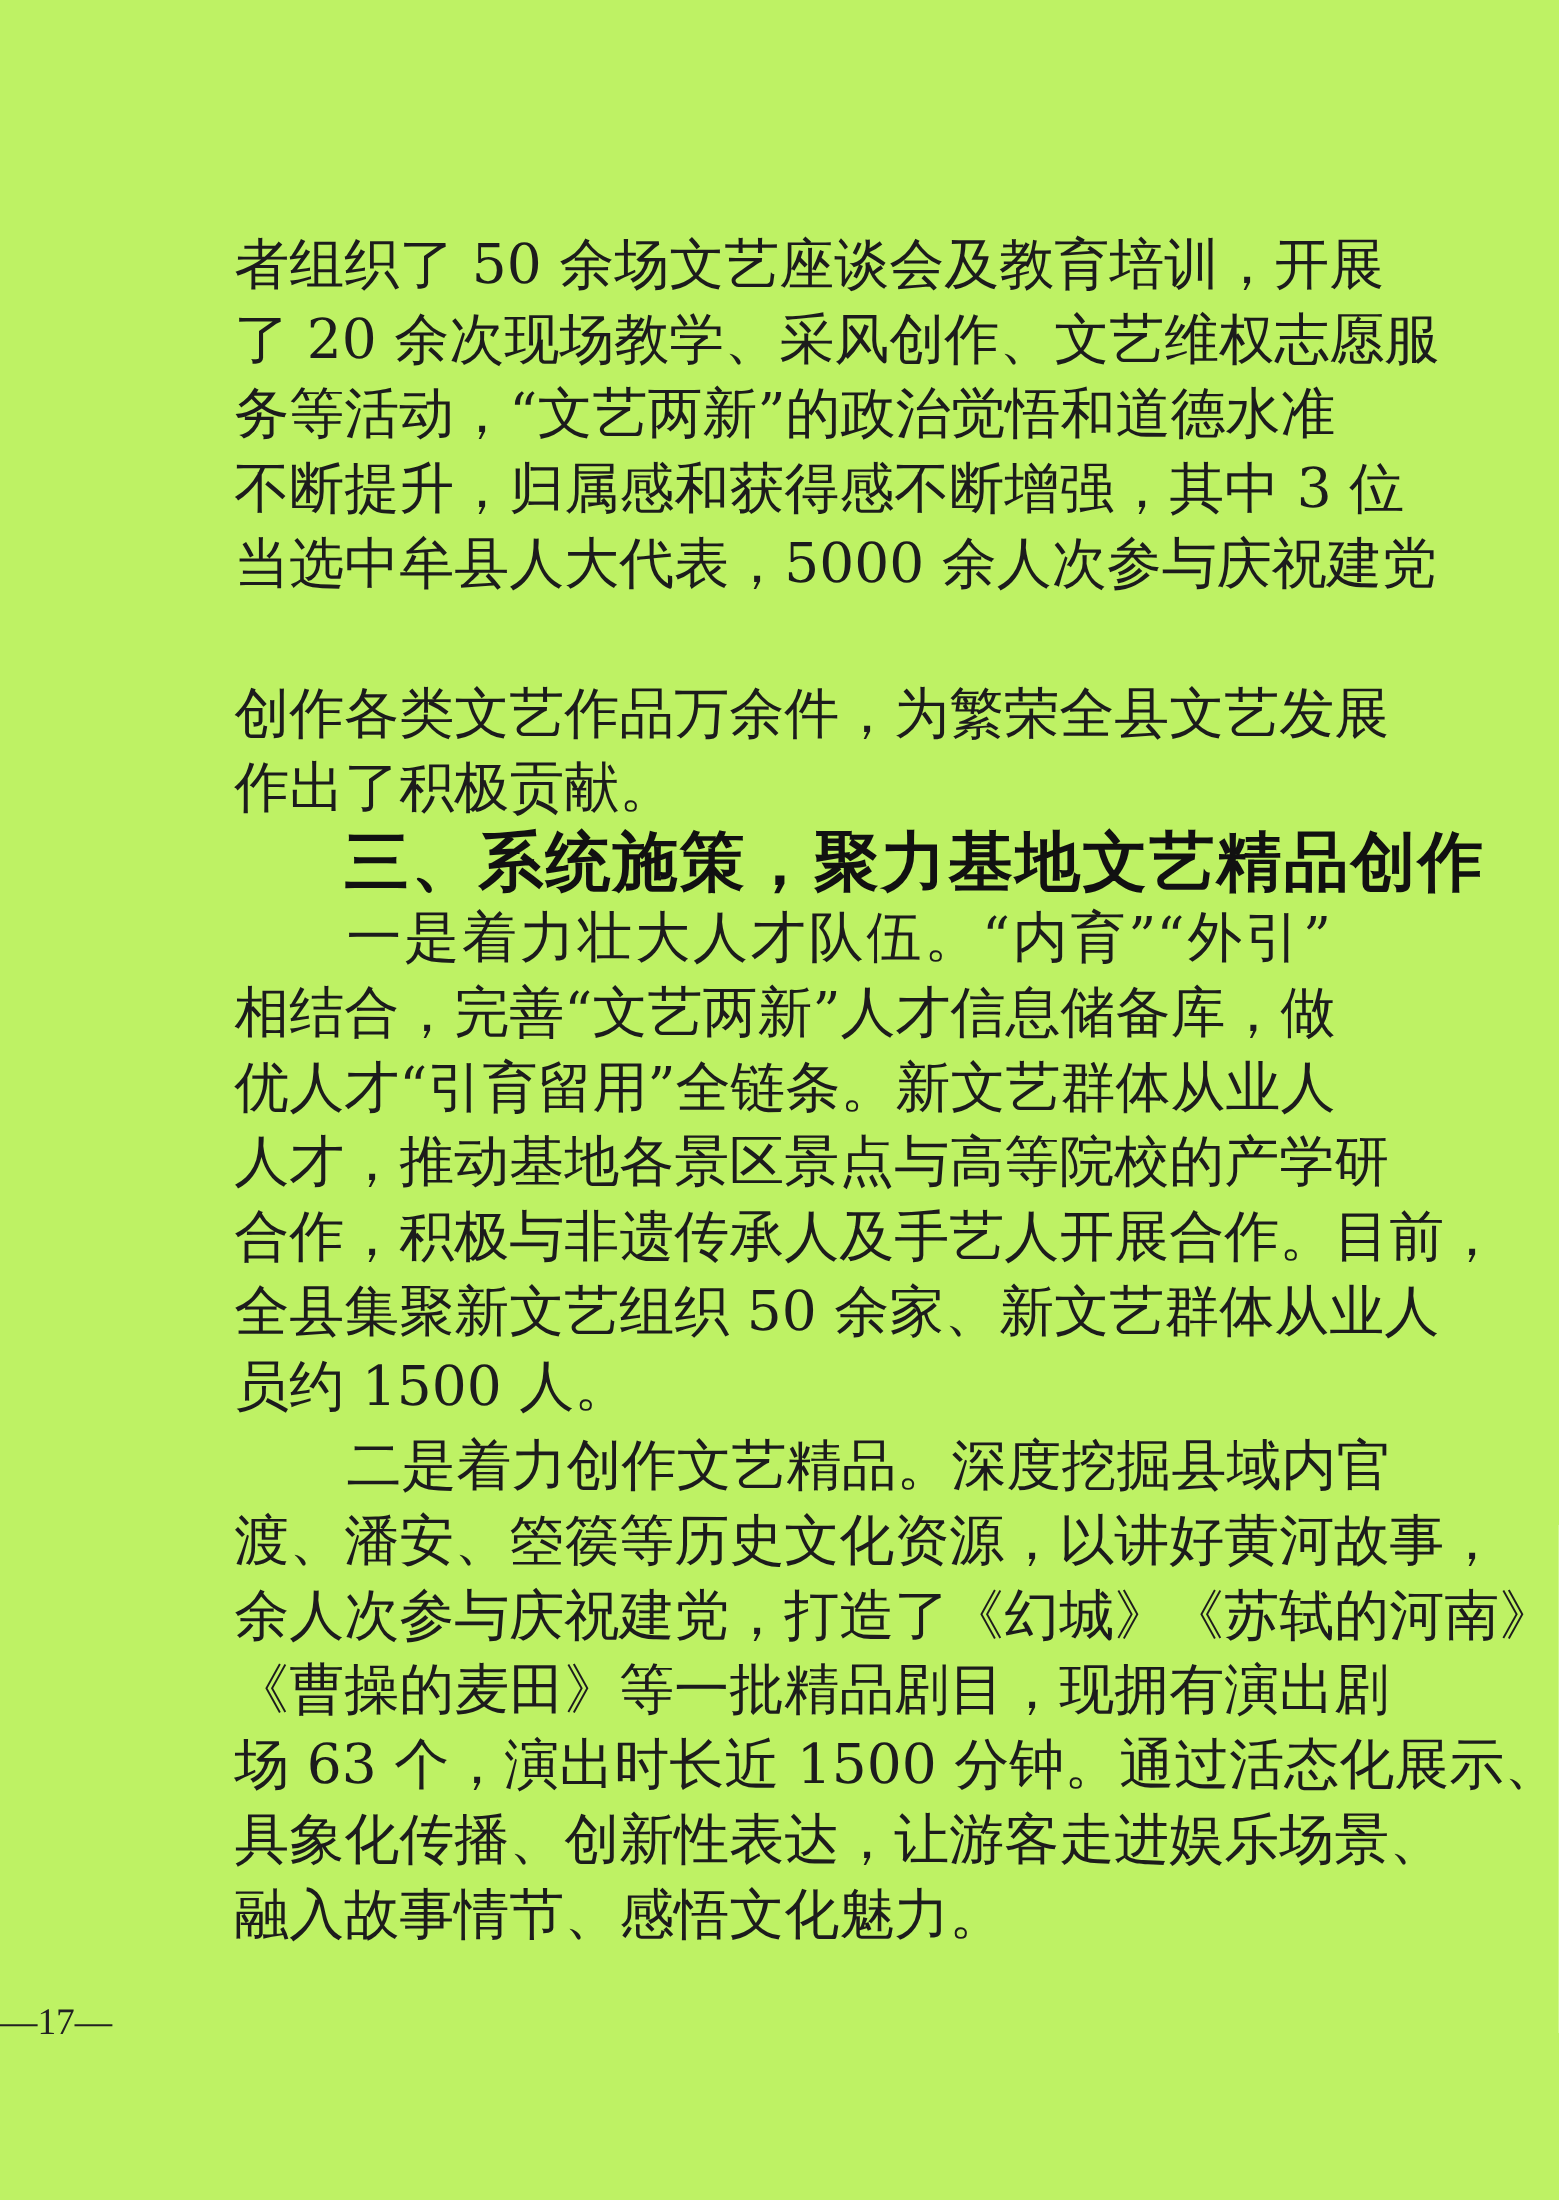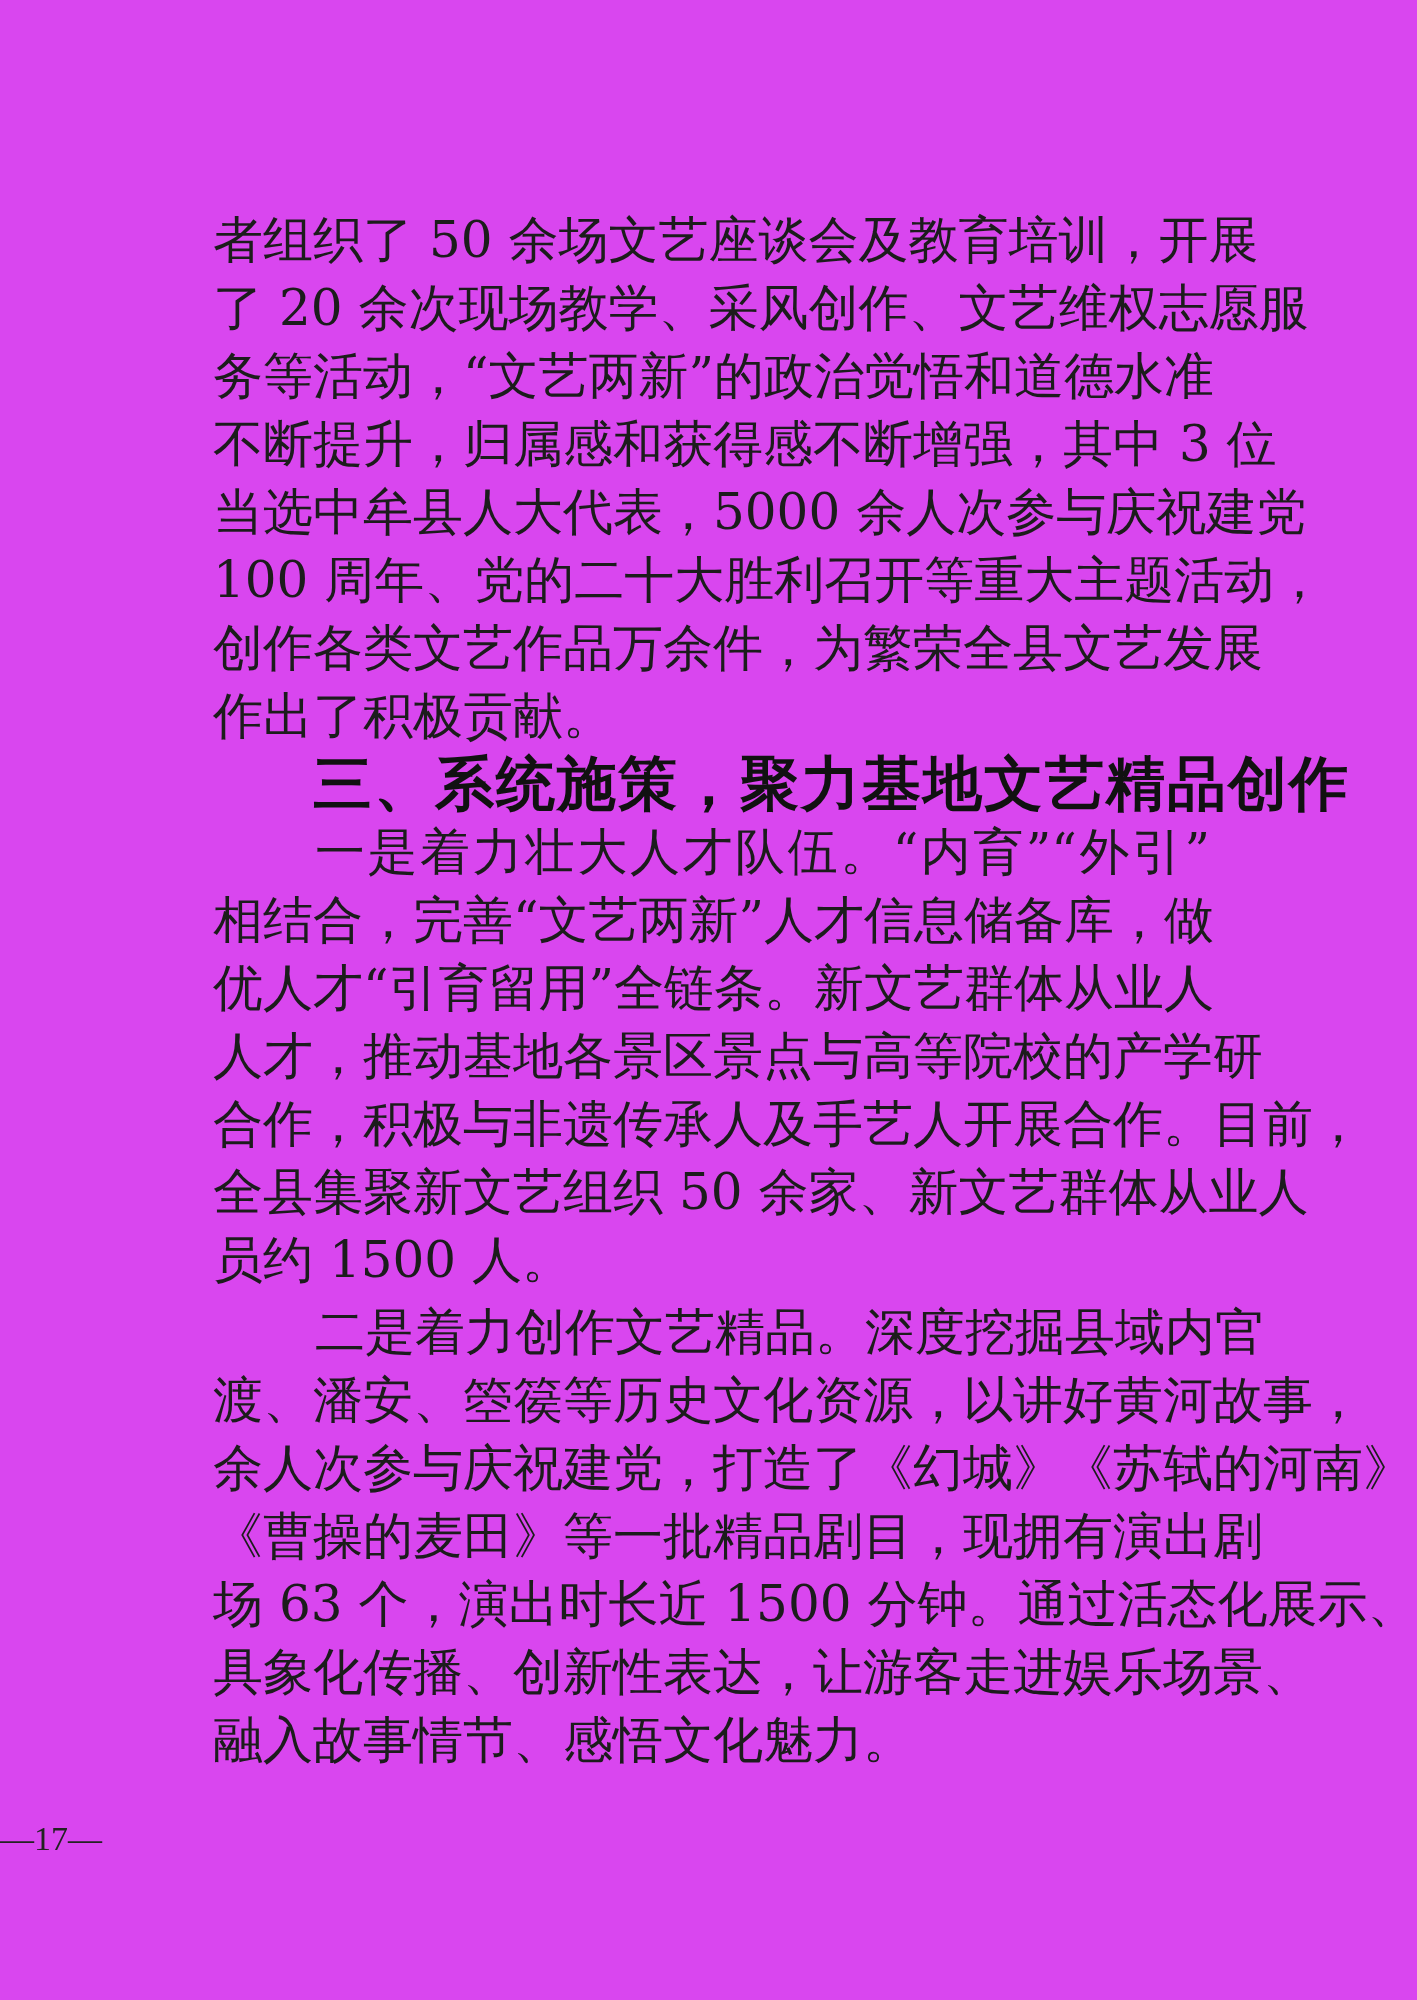--- a/index.html
+++ b/index.html
@@ -12,21 +12,21 @@
       height: 2000px;
       position: relative;
       overflow: hidden;
       color: #1a1a1a;
     }
     .page {
       position: absolute;
       left: 0; top: 0;
       width: 1417px;
       height: 2000px;
-      background: #d946ef;
+      background: #bef264;
     }
     .line {
       position: absolute;
       left: 213px;
       width: 995px;
       height: 70px;
       font-family: "DejaVu Serif", "Liberation Serif", serif;
       font-size: 50px;
       line-height: 70px;
       white-space: nowrap;
@@ -67,21 +67,20 @@
 </head>
 <body>
 
 <div class="page">
 
   <div class="line" style="top:205px">者组织了 50 余场文艺座谈会及教育培训，开展</div>
   <div class="line" style="top:273px">了 20 余次现场教学、采风创作、文艺维权志愿服</div>
   <div class="line" style="top:341px">务等活动，“文艺两新”的政治觉悟和道德水准</div>
   <div class="line" style="top:409px">不断提升，归属感和获得感不断增强，其中 3 位</div>
   <div class="line" style="top:477px">当选中牟县人大代表，5000 余人次参与庆祝建党</div>
-  <div class="line" style="top:545px">100 周年、党的二十大胜利召开等重大主题活动，</div>
   <div class="line" style="top:613px">创作各类文艺作品万余件，为繁荣全县文艺发展</div>
   <div class="line last" style="top:681px">作出了积极贡献。</div>
 
   <div class="line heading" style="top:749px">三、系统施策，聚力基地文艺精品创作</div>
 
   <div class="line indent" style="top:817px">一是着力壮大人才队伍。“内育”“外引”</div>
   <div class="line" style="top:885px">相结合，完善“文艺两新”人才信息储备库，做</div>
   <div class="line" style="top:953px">优人才“引育留用”全链条。新文艺群体从业人</div>
   <div class="line" style="top:1021px">人才，推动基地各景区景点与高等院校的产学研</div>
   <div class="line" style="top:1089px">合作，积极与非遗传承人及手艺人开展合作。目前，</div>

